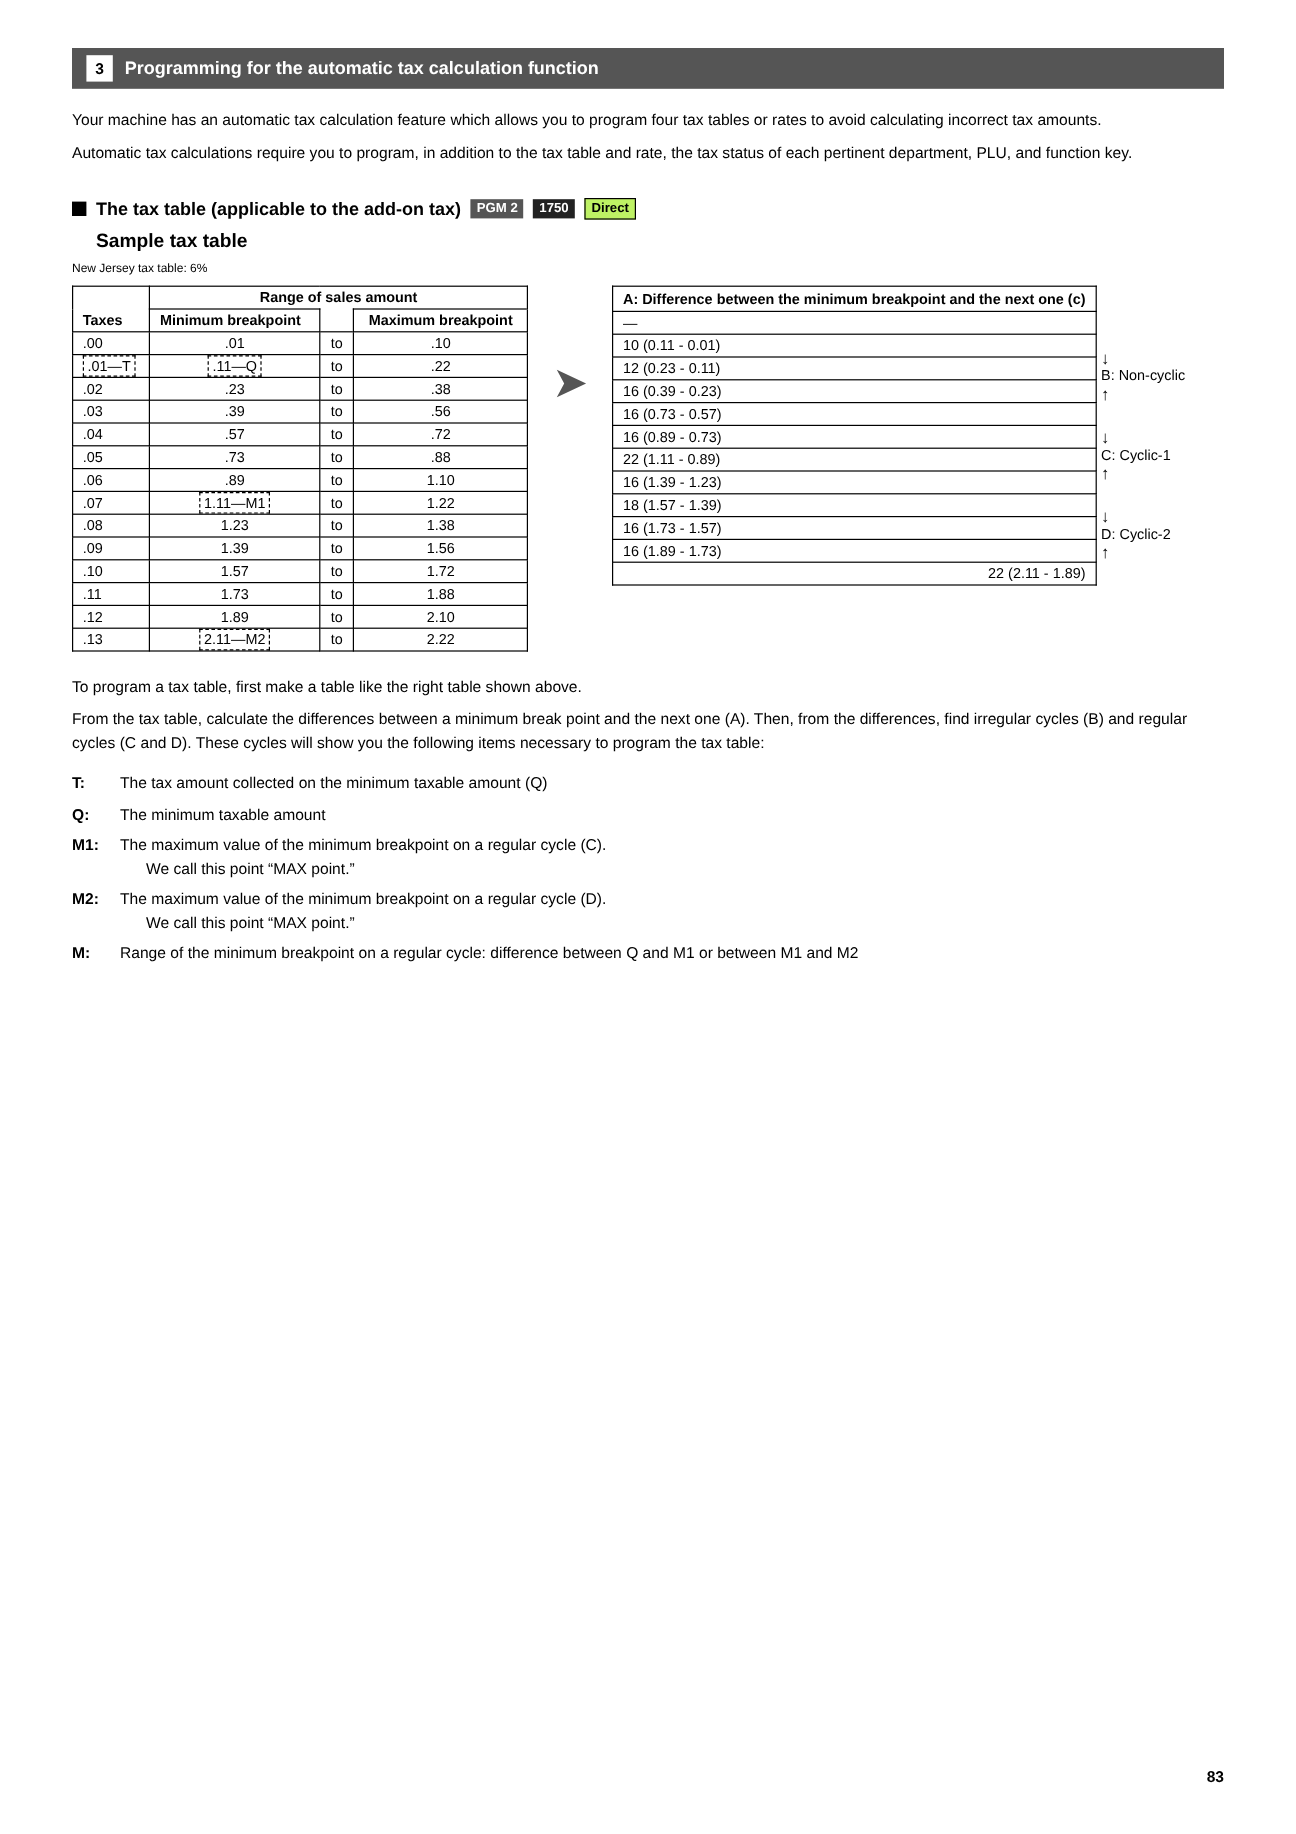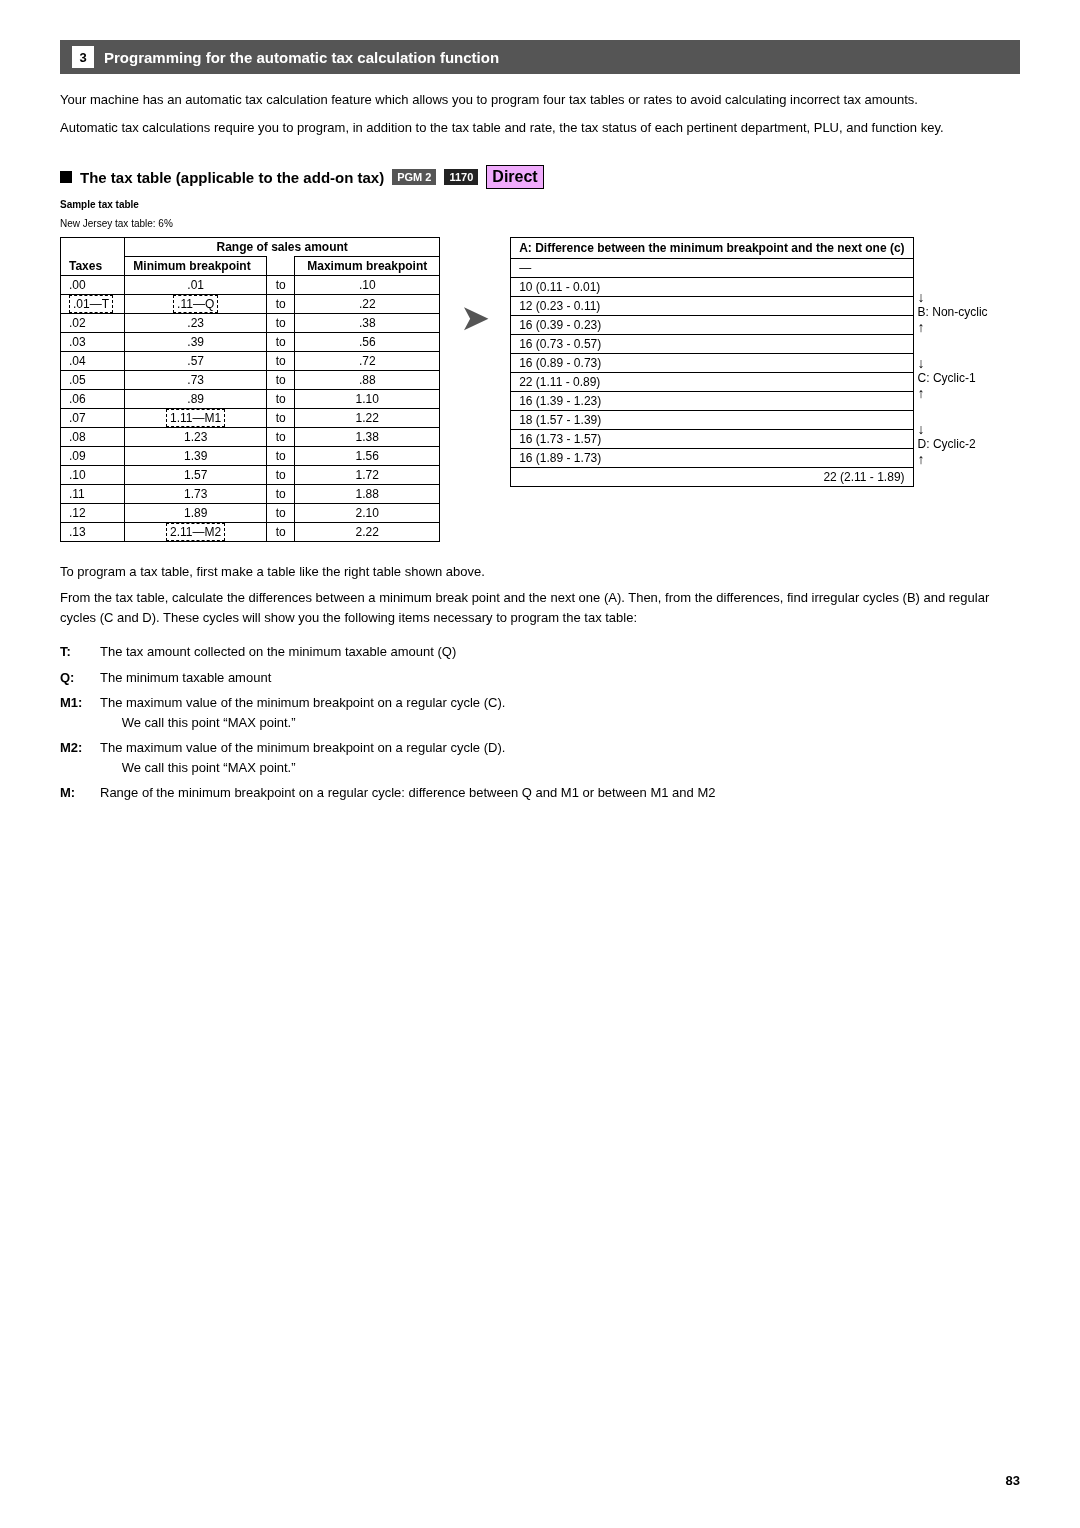--- a/index.html
+++ b/index.html
@@ -66,33 +66,34 @@
       color: #fff;
       font-size: 11px;
       font-weight: bold;
       padding: 2px 5px;
       margin-left: 8px;
     }
     .badge-dark {
       background: #222;
     }
     .badge-outline {
-      background: #f0abfc;
+      background: #bef264;
       color: #000;
       border: 1px solid #000;
-      font-size: 16px;
+      font-size: 11px;
       font-weight: bold;
       padding: 2px 5px;
       margin-left: 8px;
     }
 
     .sample-label {
       font-weight: bold;
-      font-size: 10px;
+      font-size: 16px;
       margin-bottom: 8px;
+      margin-left: 20px;
     }
     .new-jersey-label {
       font-size: 10px;
       margin-bottom: 8px;
     }
 
     
     .table-area {
       display: flex;
       align-items: flex-start;
@@ -206,21 +207,21 @@
   <span>Programming for the automatic tax calculation function</span>
 </div>
 
 <p class="intro-text">Your machine has an automatic tax calculation feature which allows you to program four tax tables or rates to avoid calculating incorrect tax amounts.</p>
 <p class="intro-text">Automatic tax calculations require you to program, in addition to the tax table and rate, the tax status of each pertinent department, PLU, and function key.</p>
 
 <div class="subsection-heading">
   <span class="black-square"></span>
   <span>The tax table (applicable to the add-on tax)</span>
   <span class="badge">PGM 2</span>
-  <span class="badge badge-dark">1170</span>
+  <span class="badge badge-dark">1750</span>
   <span class="badge-outline">Direct</span>
 </div>
 
 <div class="sample-label">Sample tax table</div>
 <div class="new-jersey-label">New Jersey tax table: 6%</div>
 
 <div class="table-area">
 
   <table class="tax-table">
     <thead>

